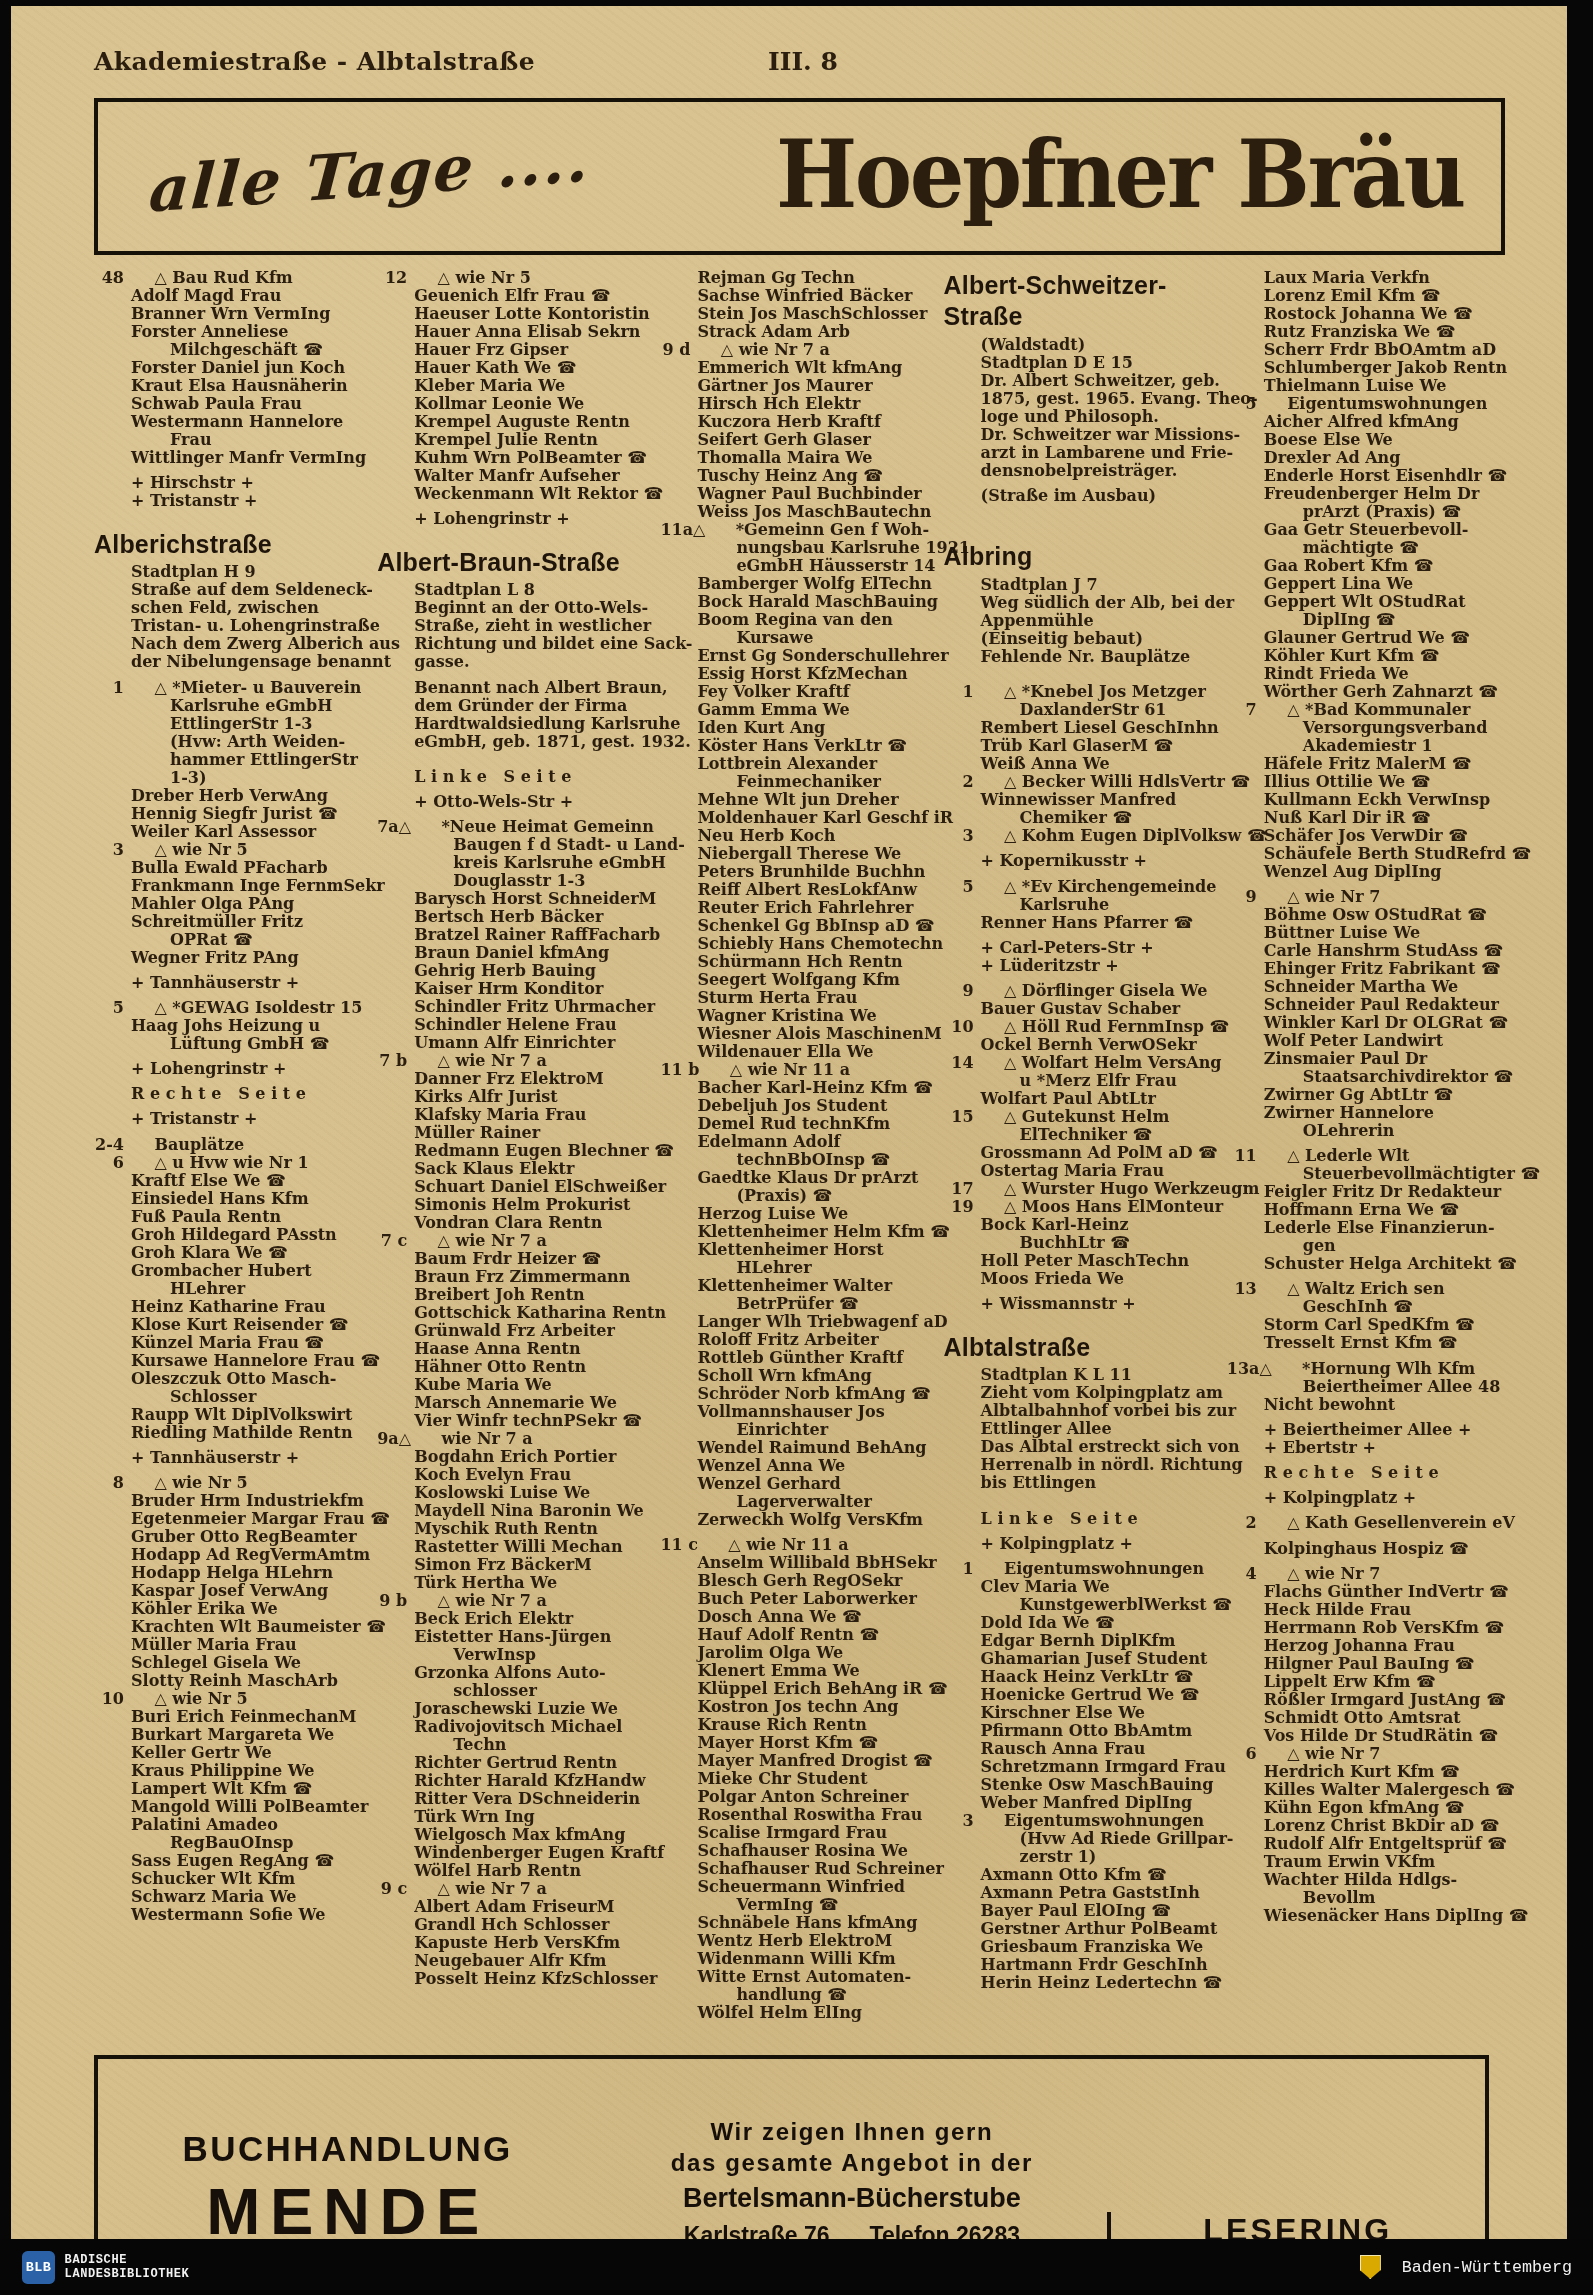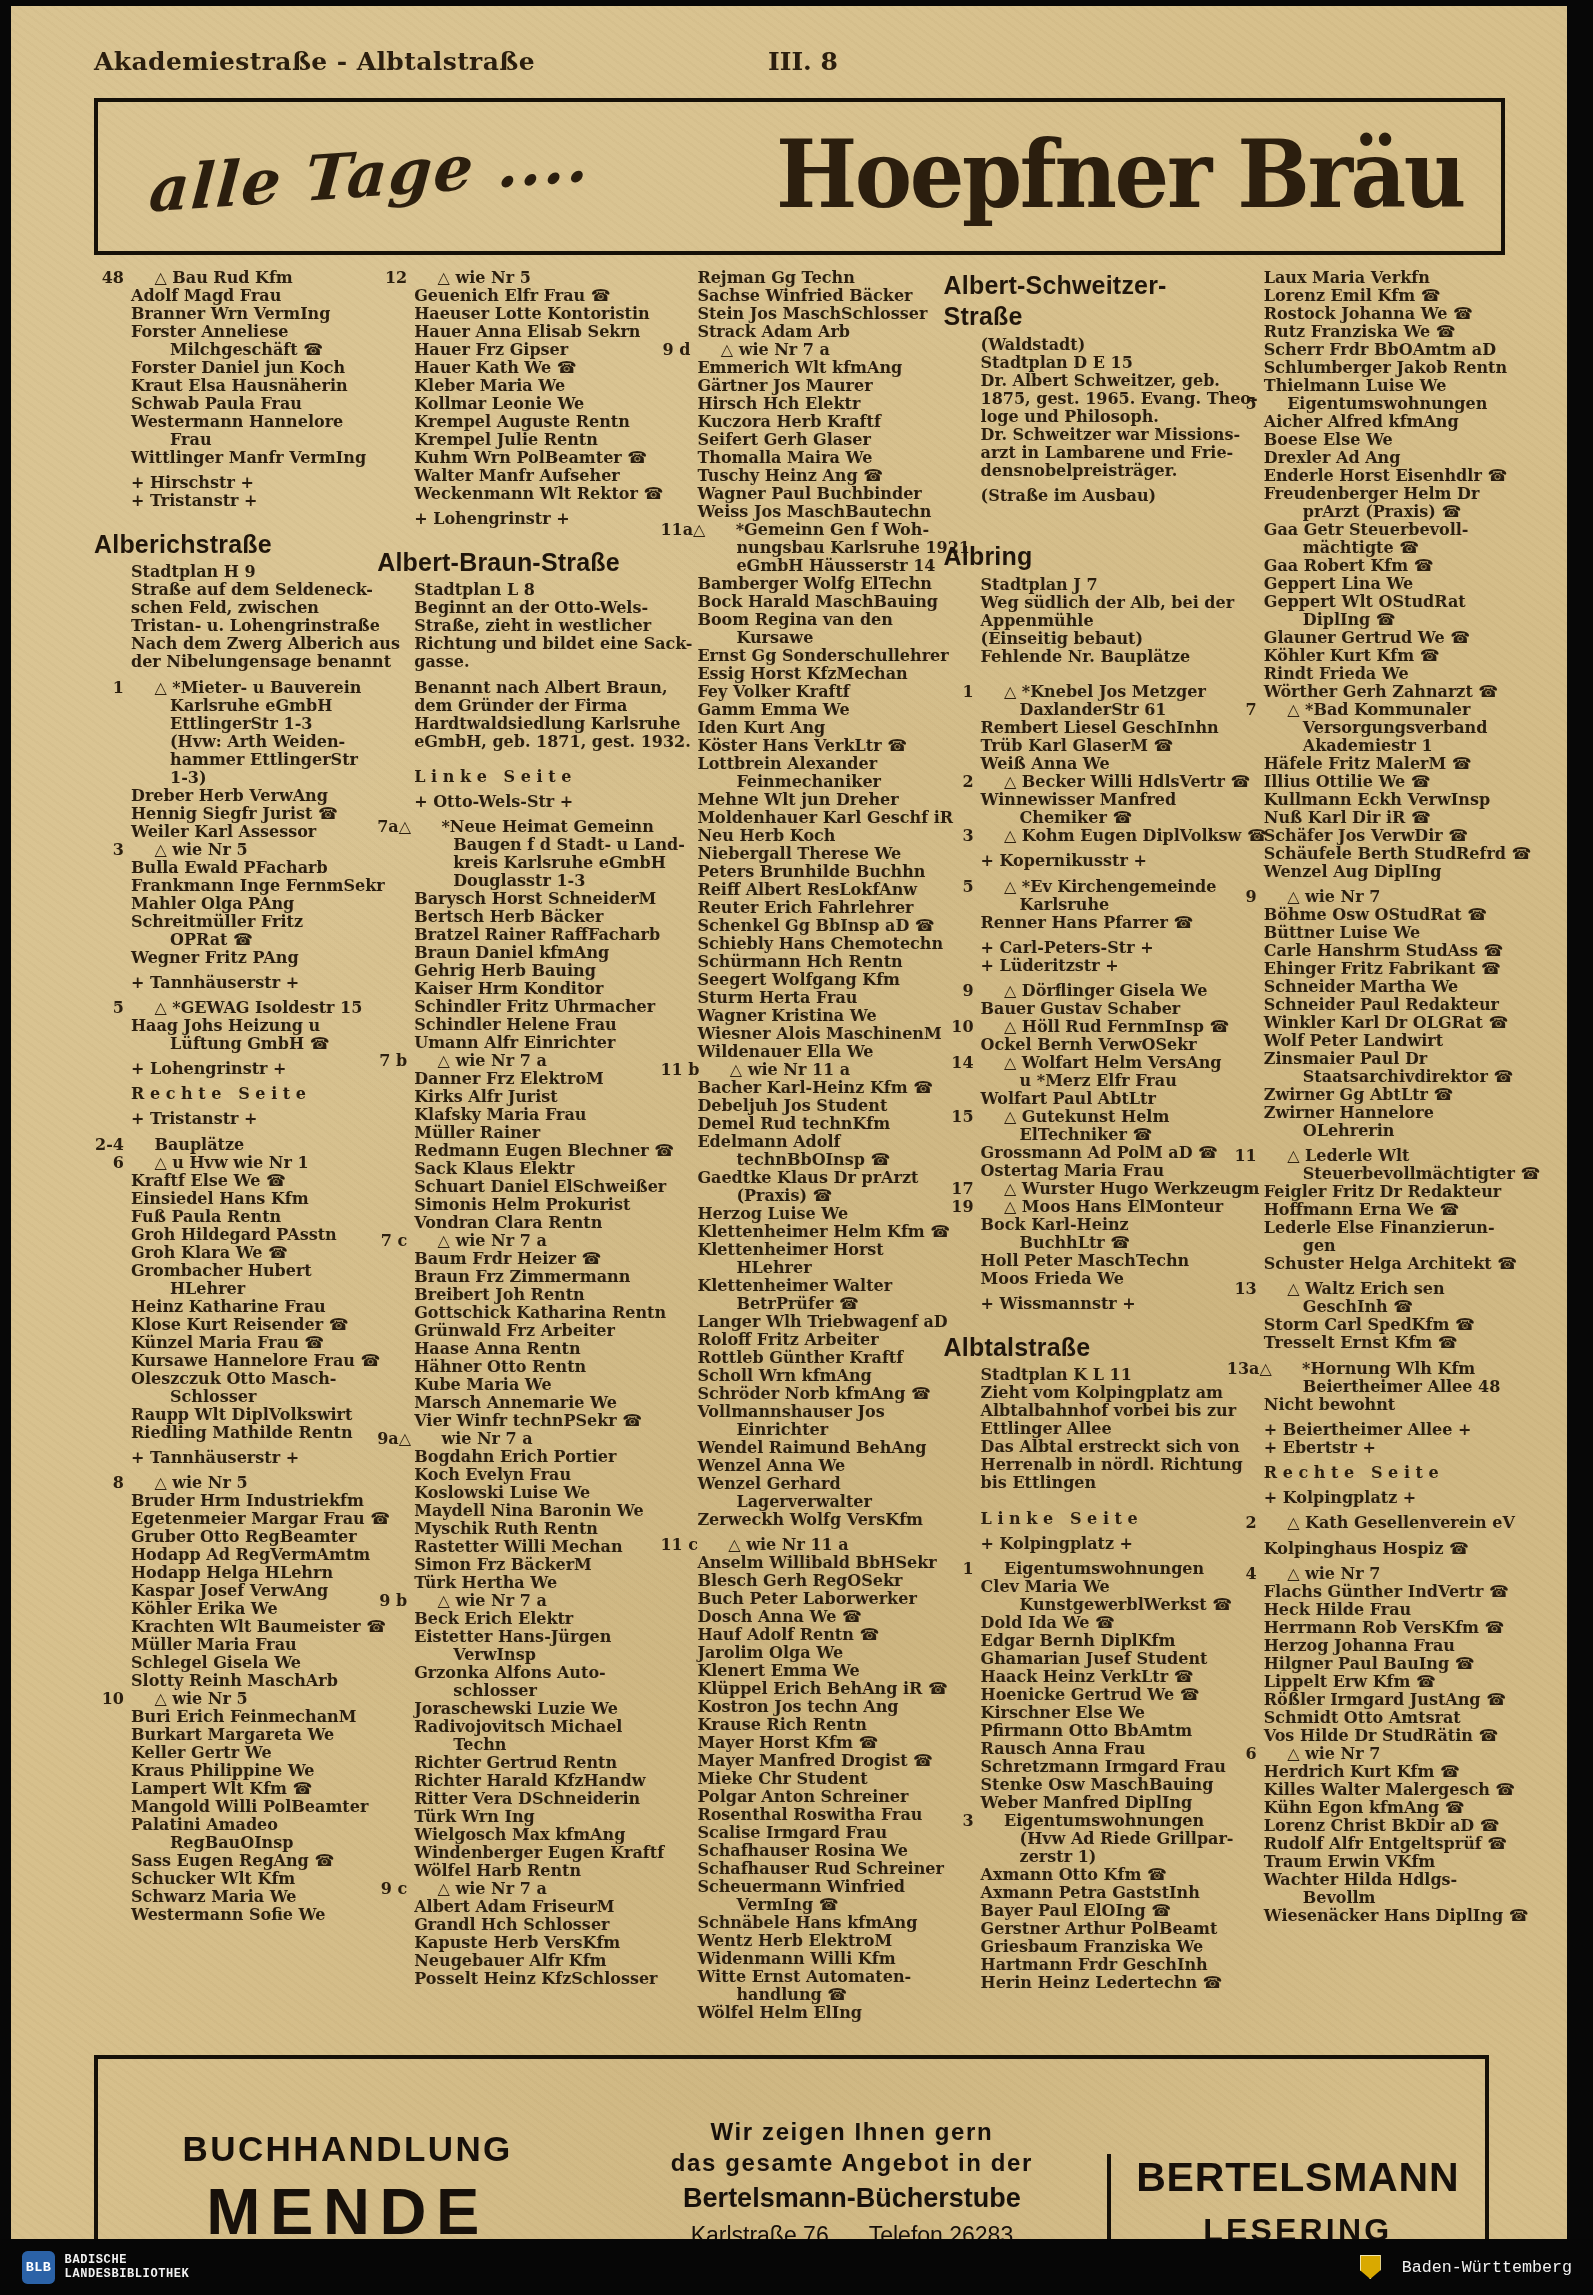--- a/index.html
+++ b/index.html
@@ -41,21 +41,21 @@
   .gap{height:7.2px;} .gap2{height:17.5px;}
   
   .ad2{margin:33px 78px 0 83px;height:190px;border:4.8px solid #151008;display:flex;
        font-family:"Liberation Sans","DejaVu Sans",sans-serif;color:#17100a;align-items:flex-end;}
   .ad2 .sec1{flex:0 0 36%;display:flex;flex-direction:column;align-items:center;justify-content:center;}
   .ad2 .sec1 .t1{font-weight:bold;font-size:35px;letter-spacing:2.4px;}
   .ad2 .sec1 .t2{font-weight:bold;font-size:65px;letter-spacing:9.6px;margin-top:4.8px;}
   .ad2 .sec2{flex:1;display:flex;flex-direction:column;align-items:center;justify-content:center;gap:3.2px;}
   .ad2 .sec2 .m1{font-size:24px;letter-spacing:1.6px;font-weight:bold;}
   .ad2 .sec2 .m3{font-size:27px;font-weight:bold;margin-top:3.2px;}
-  .ad2 .sec2 .m4{display:flex;gap:40px;font-size:23px;font-weight:normal;margin-top:4.8px;}
+  .ad2 .sec2 .m4{display:flex;gap:40px;font-size:23px;font-weight:bold;margin-top:4.8px;}
   .ad2 .sec3{flex:0 0 27%;border-left:4px solid #151008;display:flex;flex-direction:column;
        align-items:center;justify-content:center;gap:11px;}
   .ad2 .sec3 .b1{font-weight:bold;font-size:41px;letter-spacing:0.8px;}
   .ad2 .sec3 .b2{font-weight:bold;font-size:32px;letter-spacing:3.2px;}
   
   .foot{position:absolute;left:0;right:0;bottom:0;height:56px;background:#060606;
         display:flex;align-items:center;justify-content:space-between;padding:0 22px;
         font-family:Liberation Mono, monospace;}
   .foot .lft{display:flex;align-items:center;gap:9.6px;}
   .blb{width:33px;height:33px;background:#2b62a7;border-radius:5.6px;color:#fff;font-weight:bold;
@@ -708,21 +708,20 @@
     <div class="sec2">
       <div class="m1">Wir zeigen Ihnen gern</div>
       <div class="m1">das gesamte Angebot in der</div>
       <div class="m3">Bertelsmann-Bücherstube</div>
       <div class="m4">
         <span>Karlstraße 76</span>
         <span>Telefon 26283</span>
       </div>
     </div>
     <div class="sec3">
-      <div class="b1">BERTELSMANN</div>
       <div class="b2">LESERING</div>
     </div>
   </div>
 
 </div>
 
 <div class="foot">
   <div class="lft">
     <div class="blb">BLB</div>
     <div class="libname">

